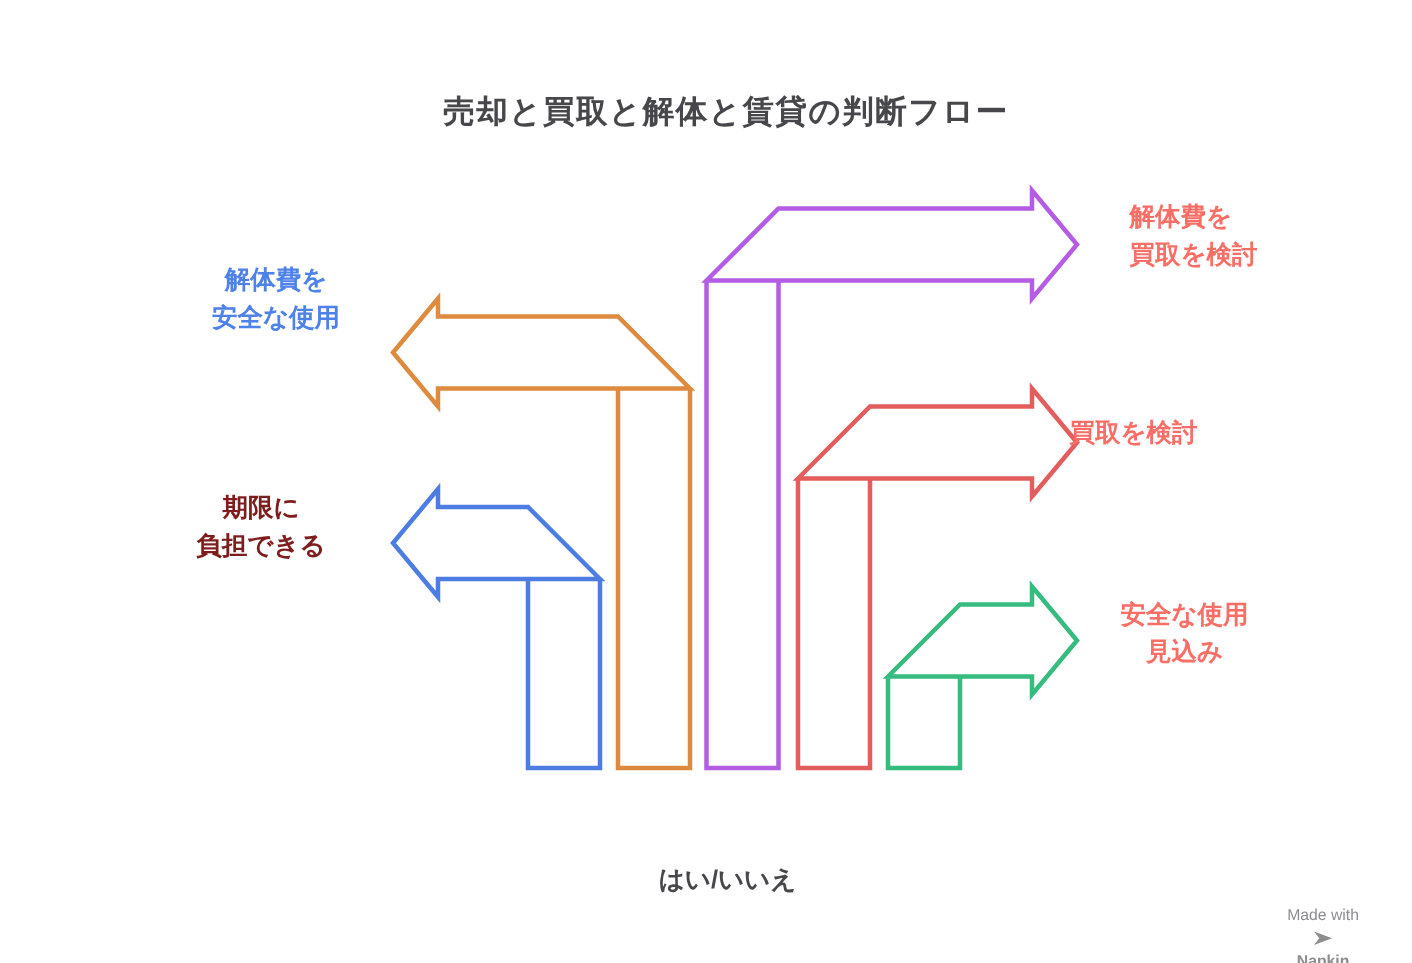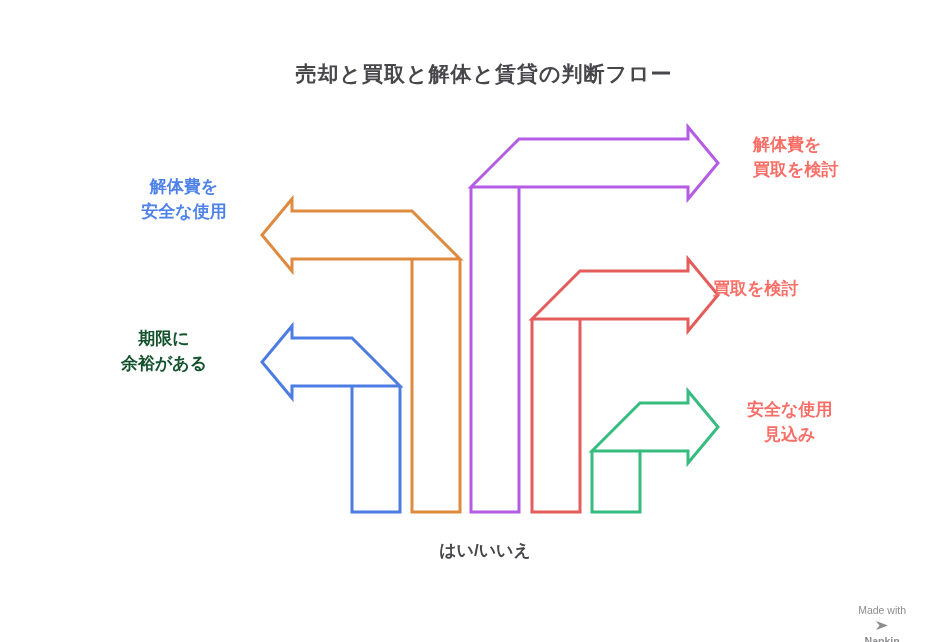--- a/index.html
+++ b/index.html
@@ -61,31 +61,31 @@
         <div>解体費を</div>
         <div>買取を検討</div>
       </div>
       <div class="arrow-label center" style="left: 172px; top: 174px; color: rgb(78, 130, 232);">
         <div>解体費を</div>
         <div>安全な使用</div>
       </div>
       <div class="arrow-label" style="left: 713px; top: 276px; color: rgb(249, 110, 102);">
         <div>買取を検討</div>
       </div>
-      <div class="arrow-label center" style="left: 152px; top: 326px; color: #14532d;">
+      <div class="arrow-label center" style="left: 162px; top: 326px; color: #7f1d1d;">
         <div>期限に</div>
-        <div>余裕がある</div>
+        <div>負担できる</div>
       </div>
       <div class="arrow-label" style="left: 747px; top: 397px; color: rgb(249, 110, 102); text-align: center;">
         <div>安全な使用</div>
         <div>見込み</div>
       </div>
     </div>
 
-  <div class="footer-label" style="color: rgb(71, 71, 75);">はい/いいえ</div>
+  <div class="footer-label" style="color: rgb(71, 71, 75); margin-top: 36px;">はい/いいえ</div>
 
   <div class="watermark" style="color: rgb(141, 141, 144); flex-direction: column;">
     <span>Made with</span>
     <svg width="12" height="11" viewBox="0 0 12 11">
       <path d="M0 1 L12 5.5 L0 10 L3.5 5.5 Z" fill="#8d8d90"></path>
     </svg>
     <span class="brand">Napkin</span>
   </div>
 </div>
 

